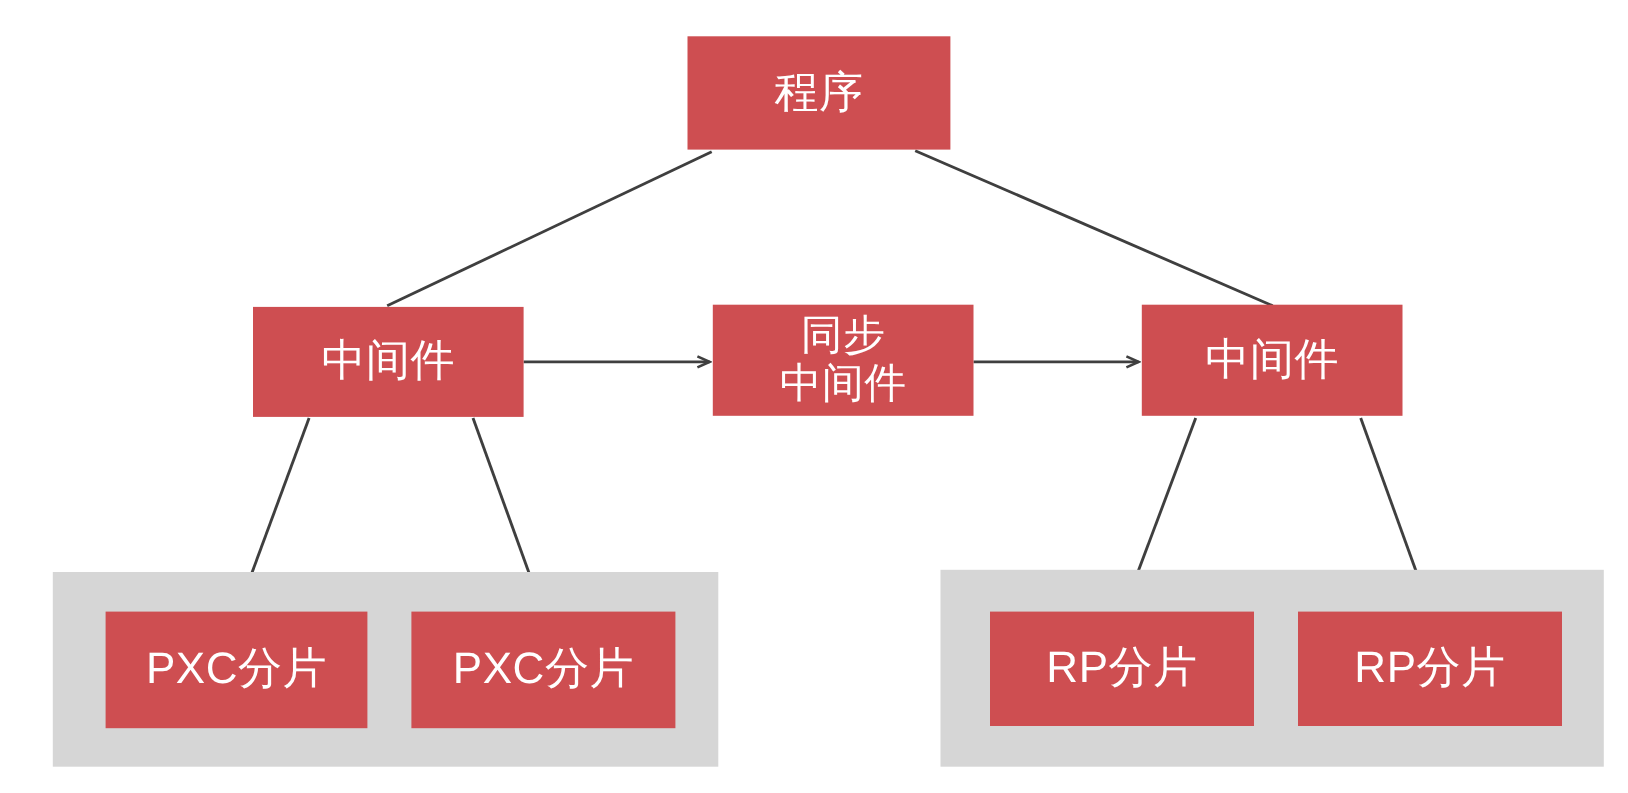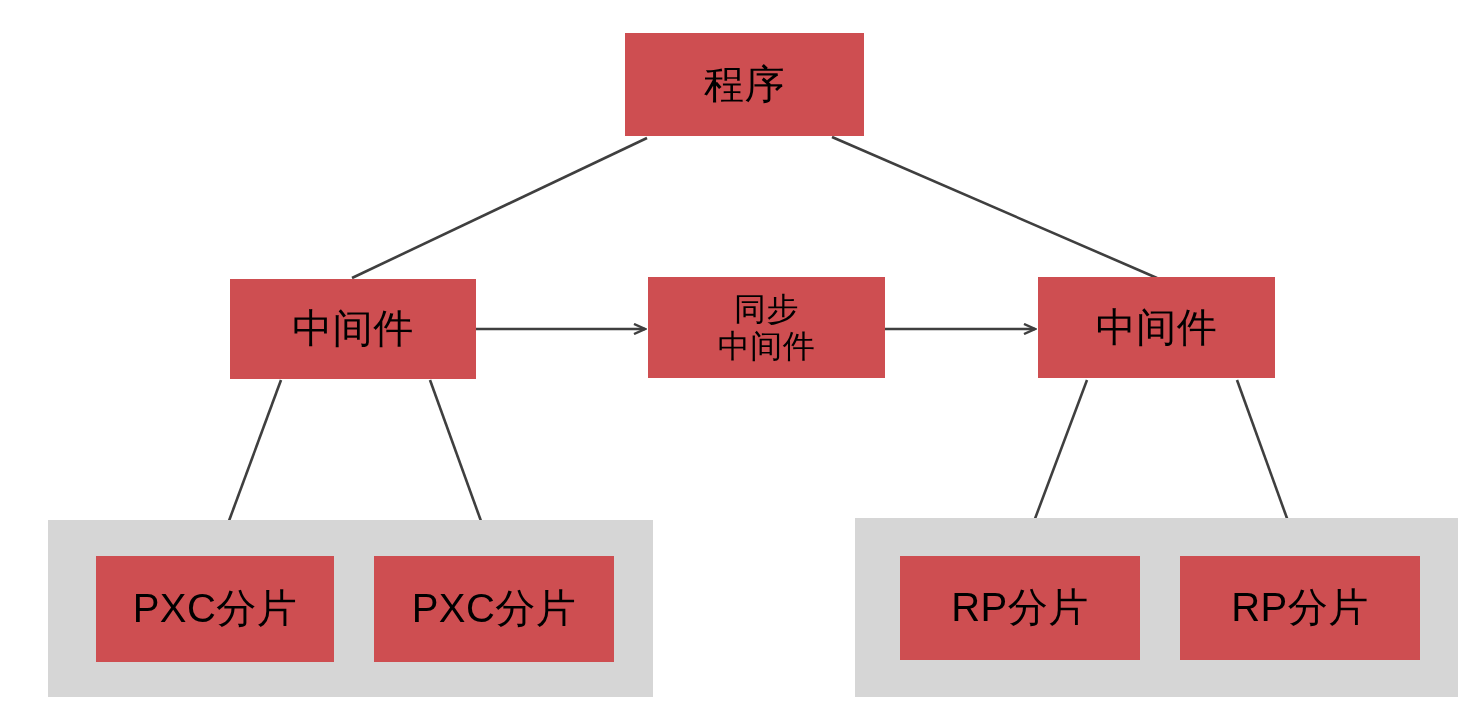--- a/index.html
+++ b/index.html
@@ -25,32 +25,32 @@
     height: 721px;
     pointer-events: none;
   }
   .group-box {
     position: absolute;
     background: #D6D6D6;
   }
   .node {
     position: absolute;
     background: #CE4E51;
-    color: #000000;
+    color: #ffffff;
     display: flex;
     align-items: center;
     justify-content: center;
     text-align: center;
     line-height: 1.14;
     white-space: pre-line;
     letter-spacing: 0.5px;
     z-index: 3;
   }
   .node-lg { font-size: 40px; }
-  .node-md { font-size: 32px; }
+  .node-md { font-size: 38px; }
 </style>
 </head>
 <body>
 
 <div id="canvas">
 
   <svg id="edges" viewBox="0 0 1480 721" width="1480" height="721">
     <defs>
       <marker id="vhead" markerWidth="14" markerHeight="12" refX="12" refY="6" orient="auto" markerUnits="userSpaceOnUse">
         <path d="M1,1 L12,6 L1,11" fill="none" stroke="#3F3F3F" stroke-width="2.4" stroke-linecap="butt" stroke-linejoin="miter"></path>

